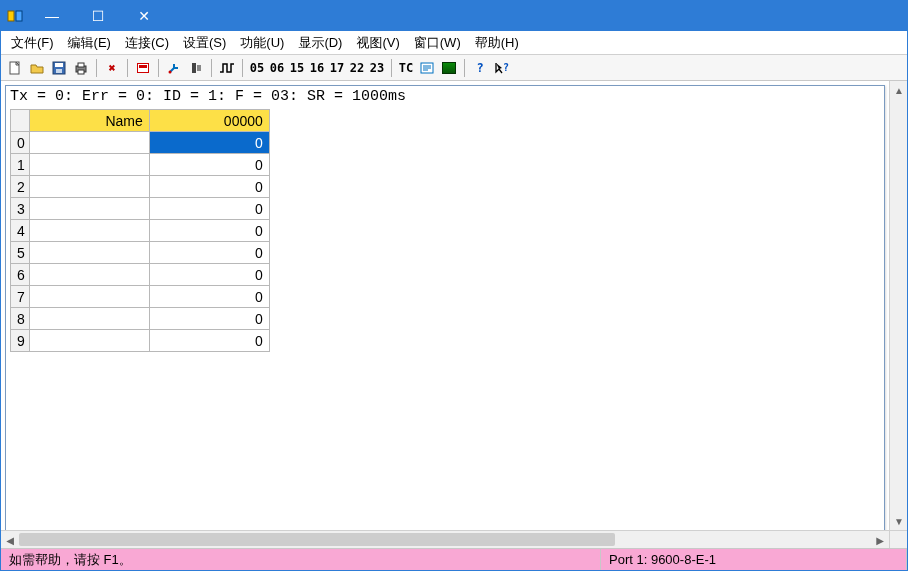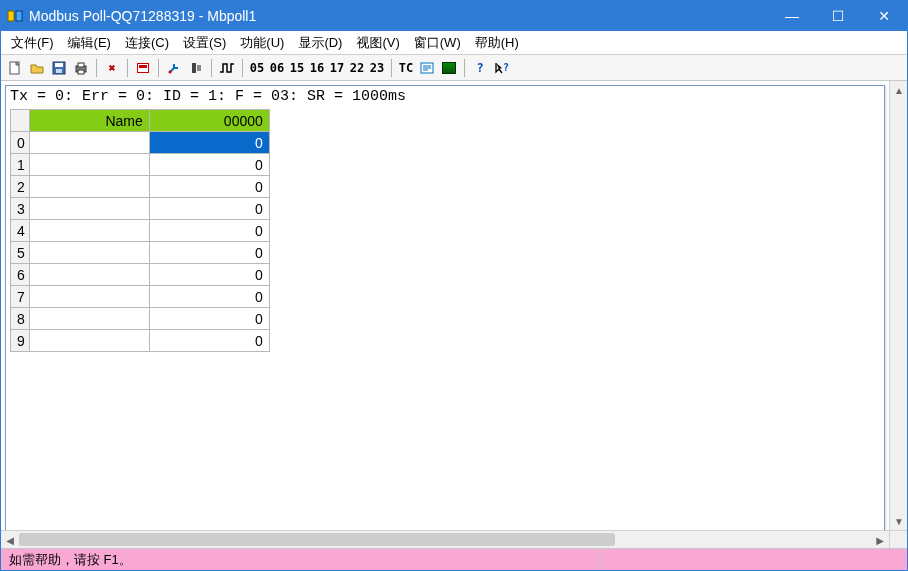--- a/index.html
+++ b/index.html
@@ -131,21 +131,21 @@
     border-collapse: collapse;
     font-size: 14px;
   }
   .grid th, .grid td {
     border: 1px solid #b8b8b8;
     padding: 2px 6px;
     height: 22px;
     background:#fff;
   }
   .grid th {
-    background:#84cc16;
+    background:#fde047;
     font-weight: normal;
     text-align:right;
   }
   .grid .corner { width:18px; background:#f2f2f2; }
   .grid .rowhdr {
     width:18px;
     background:#f2f2f2;
     text-align:right;
     padding-right:4px;
   }
@@ -215,21 +215,20 @@
 
 <div class="window">
 
   <div class="titlebar">
     <span class="app-icon">
       <svg width="16" height="16">
           <rect x="1" y="3" width="6" height="10" fill="#ffcc00" stroke="#806000"></rect>
           <rect x="9" y="3" width="6" height="10" fill="#4aa4ff" stroke="#004080"></rect>
         </svg>
     </span>
-    <span class="title-text">Modbus Poll-QQ71288319 - Mbpoll1</span>
     <div class="win-controls">
       <div class="win-btn">—</div>
       <div class="win-btn">☐</div>
       <div class="win-btn close">✕</div>
     </div>
   </div>
 
   <div class="menubar">
     <span class="menu-item">文件(F)</span>
     <span class="menu-item">编辑(E)</span>
@@ -409,15 +408,16 @@
       <div class="track">
         <div class="thumb"></div>
       </div>
       <div class="scroll-arrow">▶</div>
     </div>
     <div class="scroll-corner"></div>
   </div>
 
   <div class="statusbar">
     <div class="cell first">如需帮助，请按 F1。</div>
+    <div class="cell port">Port 1: 9600-8-E-1</div>
   </div>
 
 </div>
 
 </body></html>

